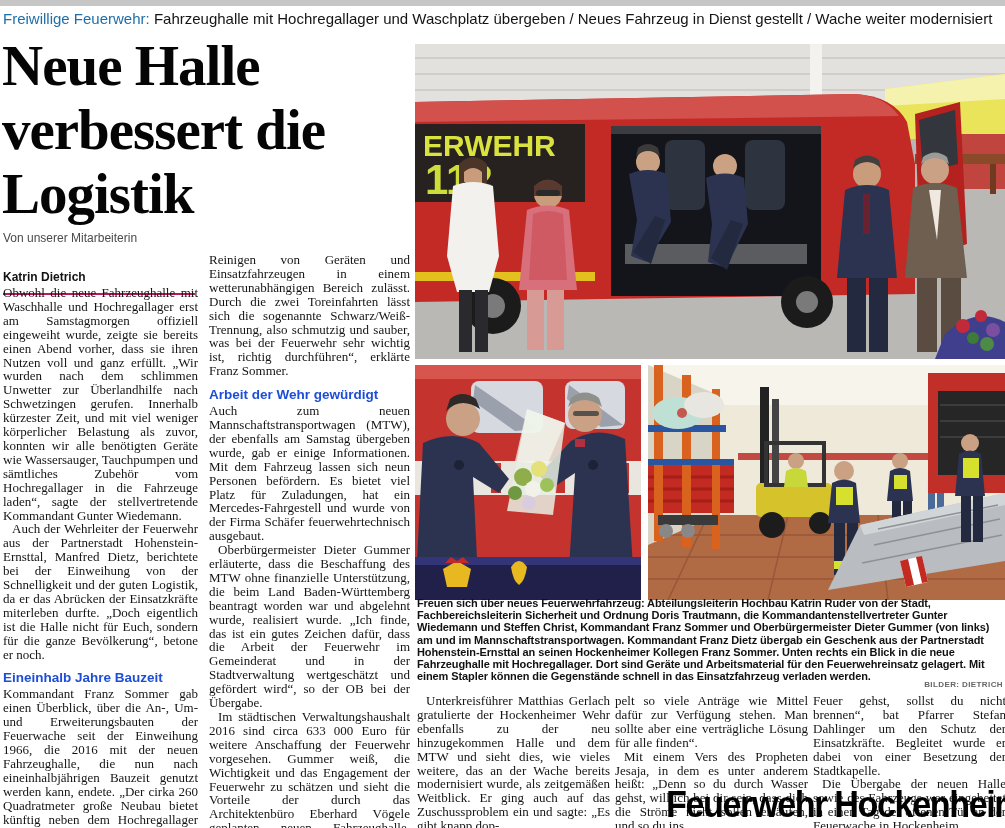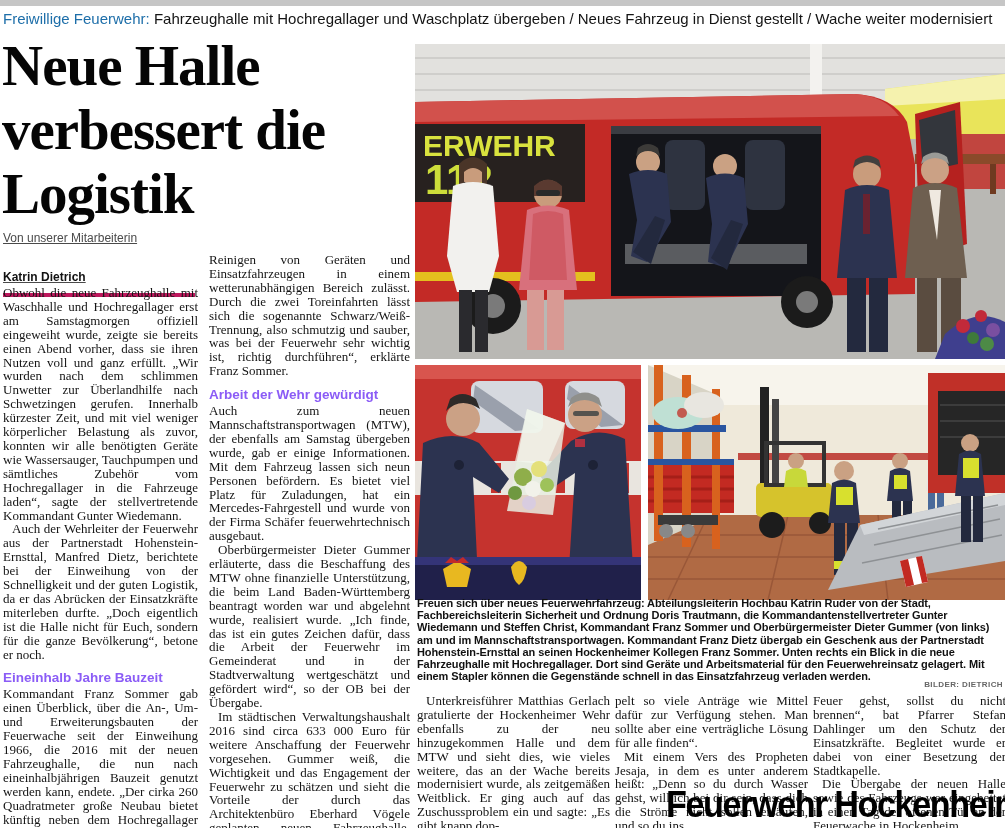--- a/index.html
+++ b/index.html
@@ -12,30 +12,30 @@
   .kicker { position:absolute; left:3px; top:10px; width:1000px;
             font-family:"Liberation Sans", sans-serif; font-weight:normal; font-size:15px; color:#141414; }
   .kicker .topic { color:#1d6ea9; }
 
   .headline { position:absolute; left:2px; top:34px; width:410px;
               font-family:"Liberation Serif", serif; font-weight:bold;
               font-size:57px; line-height:64px; letter-spacing:-1px; color:#050505; }
 
   .byline { position:absolute; left:3px; top:231px; width:192px;
             font-family:"Liberation Sans", sans-serif; font-size:12px; line-height:15px; color:#4a4a4a;
-            border-bottom:4px solid #be185d; padding-bottom:8px;text-decoration:underline; }
+            border-bottom:2px solid #be185d; padding-bottom:8px; }
   .byline .author { font-weight:bold; color:#111;margin-top:24px; }
 
   .bodycol { position:absolute; font-size:13px; line-height:13.9px; text-align:justify;
              color:#141414; overflow:hidden; hyphens:auto; -webkit-hyphens:auto; }
   .col1 { left:3px;   top:274px; width:195px; height:554px;margin-top:12px; }
   .col2 { left:209px; top:237px; width:201px; height:591px;margin-top:16px; }
   .bodycol p.ind { text-indent:9px; }
   .subhead { font-family:"Liberation Sans", sans-serif; font-weight:bold; font-size:13.5px;
-             margin-top:10px; margin-bottom:2px; text-align:left; color:#8b5cf6; }
+             margin-top:10px; margin-bottom:2px; text-align:left; color:#1d4ed8; }
 
   figure { position:absolute; overflow:hidden; background:#a3a3a3; }
   .photo-top   { left:415px; top:44px;  width:590px; height:315px; }
   .photo-left  { left:415px; top:365px; width:226px; height:235px; }
   .photo-right { left:648px; top:365px; width:357px; height:235px; }
   figure svg { display:block; width:100%; height:100%; }
 
   .caption { position:absolute; left:417px; top:597px; width:588px; height:95px; overflow:hidden;
              font-family:Liberation Sans, sans-serif; font-weight:bold;
              font-size:11px; line-height:12.2px; color:#111; letter-spacing:-0.1px; }

